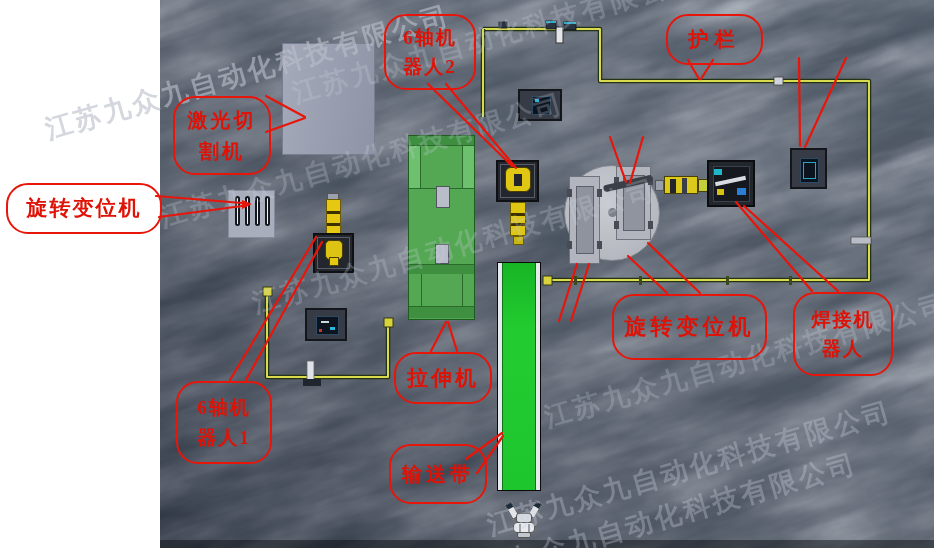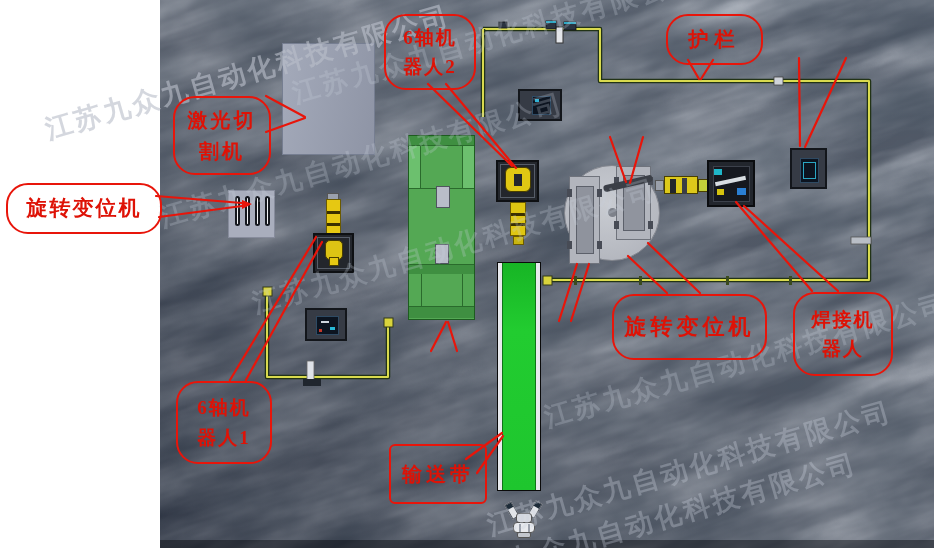--- a/index.html
+++ b/index.html
@@ -285,23 +285,26 @@
 
   <div class="balloon" style="left:612px;top:294px;width:151px;height:62px;font-size:22px;letter-spacing:4px;">
     <div>旋转变位机</div>
   </div>
 
   <div class="balloon" style="left:793px;top:292px;width:96px;height:80px;font-size:19px;letter-spacing:2px;">
     <div>焊接机</div>
     <div>器人</div>
   </div>
 
+  <div class="balloon" style="left:394px;top:352px;width:94px;height:48px;font-size:21px;letter-spacing:3px;">
+    <div>拉伸机</div>
+  </div>
 
   <div class="balloon" style="left:176px;top:381px;width:92px;height:79px;font-size:19px;letter-spacing:2px;">
     <div>6轴机</div>
     <div>器人1</div>
   </div>
 
-  <div class="balloon" style="left:389px;top:444px;width:94px;height:56px;font-size:20px;letter-spacing:4px;border-radius:6px;">
+  <div class="balloon" style="left:389px;top:444px;width:94px;height:56px;font-size:20px;letter-spacing:4px;">
     <div>输送带</div>
   </div>
 
 </div>
 
 </body></html>

